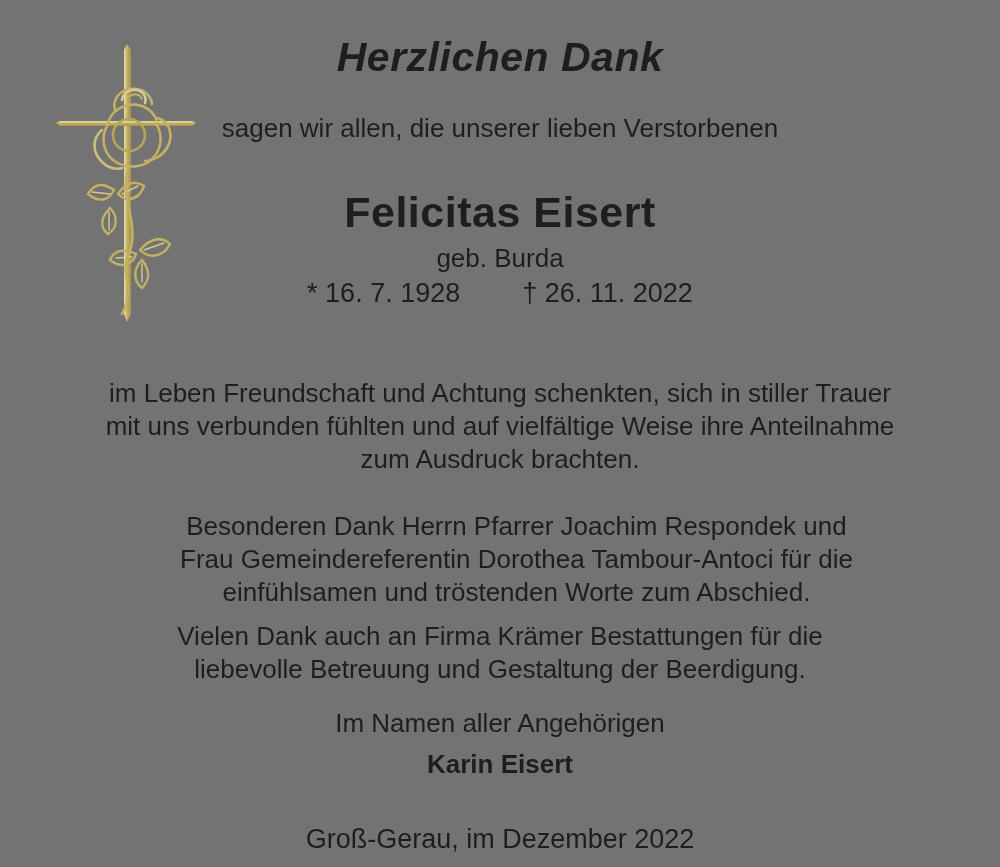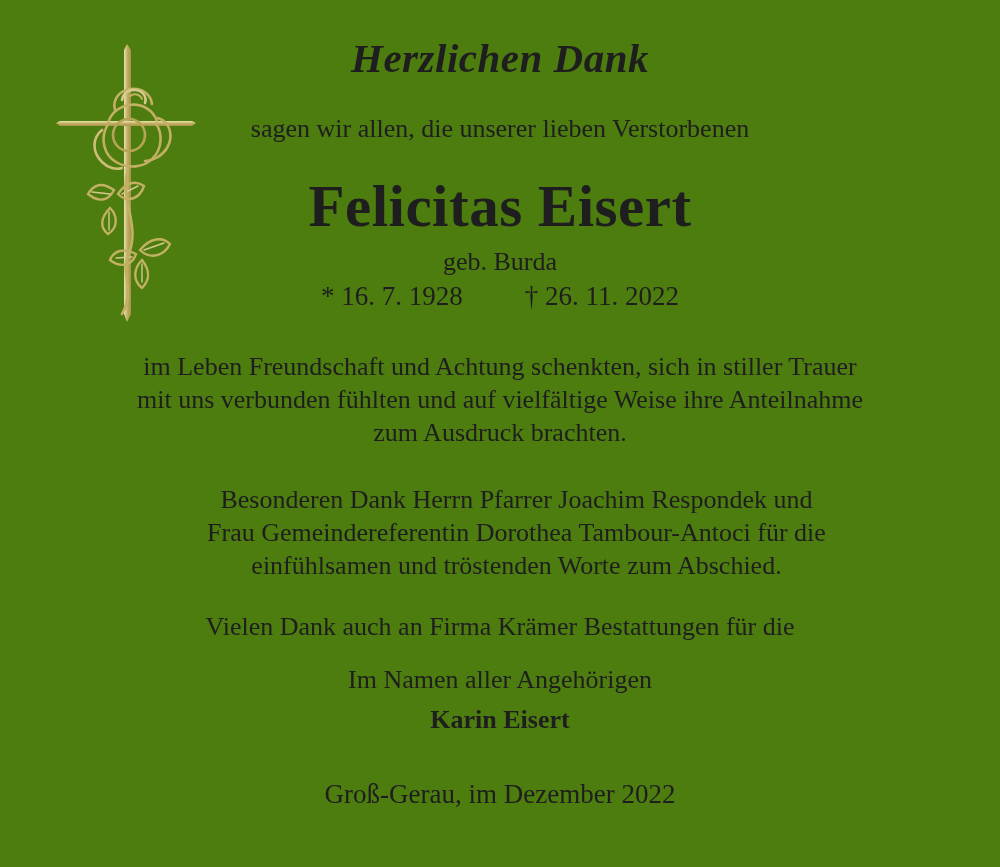--- a/index.html
+++ b/index.html
@@ -4,22 +4,22 @@
 <style>
   html, body {
     margin: 0;
     padding: 0;
     background: #ffffff;
   }
   .page {
     position: relative;
     width: 1000px;
     height: 867px;
-    background: #4d7c0f;
-    font-family: Liberation Serif, serif;
+    background: #737373;
+    font-family: Liberation Sans, sans-serif;
     color: #1e1e1e;
     overflow: hidden;
   }
   .decoration {
     position: absolute;
     left: 52px;
     top: 22px;
     width: 150px;
     height: 310px;
   }
@@ -34,45 +34,45 @@
     font-weight: bold;
     font-style: italic;
     letter-spacing: 0.5px;
   }
   .intro {
     margin-top: 32px;
     font-size: 26px;
     text-align: center;
   }
   .deceased-name {
-    margin-top: 28px;
-    font-size: 59px;
+    margin-top: 44px;
+    font-size: 43px;
     font-weight: bold;
     letter-spacing: 0.5px;
   }
   .maiden-name {
     margin-top: 6px;
     font-size: 26px;
     text-align: center;
   }
   .dates {
     margin-top: 4px;
     font-size: 27px;
     display: flex;
     justify-content: center;
     gap: 62px;
     text-align: right;
   }
   .para {
     font-size: 26px;
     line-height: 33px;
   }
-  .para-1 { margin-top: 38px; }
+  .para-1 { margin-top: 68px; }
   .para-2 { margin-top: 34px; margin-left: 33px; }
-  .para-3 { margin-top: 28px; }
+  .para-3 { margin-top: 11px; }
   .closing-line {
     margin-top: 22px;
     font-size: 26px;
   }
   .signature {
     margin-top: 10px;
     font-size: 26px;
     font-weight: bold;
   }
   .place-date {
@@ -160,20 +160,21 @@
     </div>
 
     <div class="para para-2">
       <div>Besonderen Dank Herrn Pfarrer Joachim Respondek und</div>
       <div>Frau Gemeindereferentin Dorothea Tambour-Antoci für die</div>
       <div>einfühlsamen und tröstenden Worte zum Abschied.</div>
     </div>
 
     <div class="para para-3">
       <div>Vielen Dank auch an Firma Krämer Bestattungen für die</div>
+      <div>liebevolle Betreuung und Gestaltung der Beerdigung.</div>
     </div>
 
     <div class="closing-line">Im Namen aller Angehörigen</div>
 
     <div class="signature">Karin Eisert</div>
 
     <div class="place-date">Groß-Gerau, im Dezember 2022</div>
 
   </div>
 </div>

